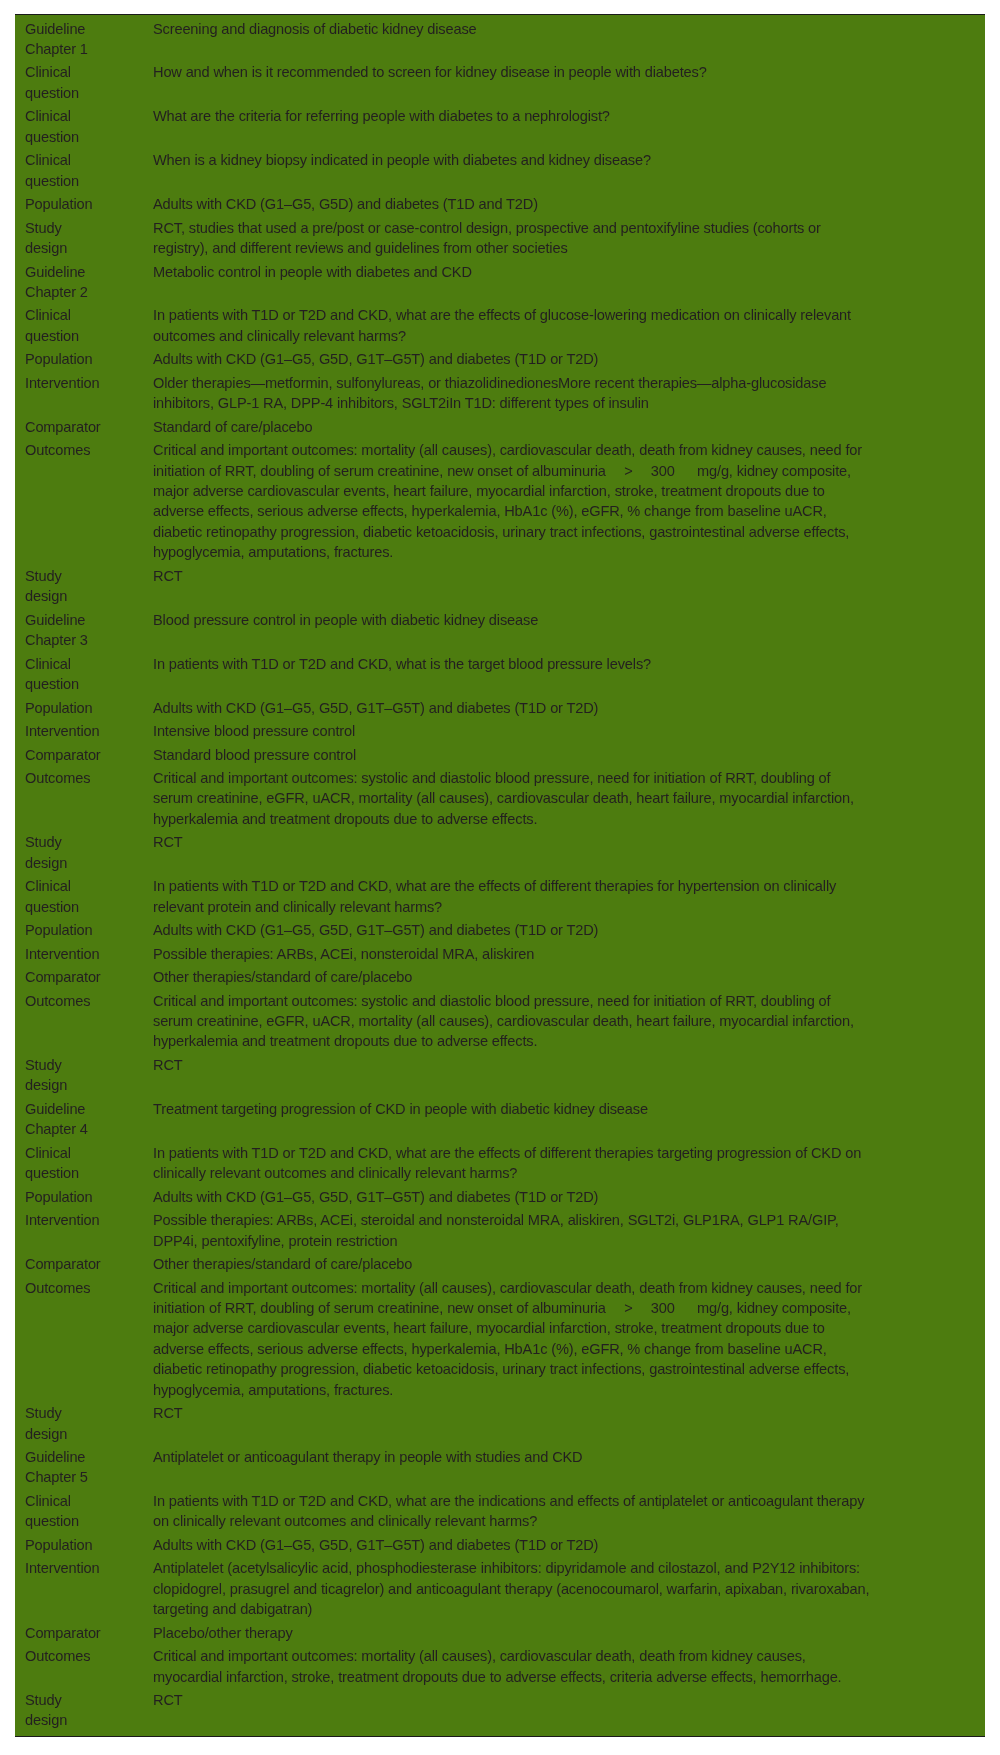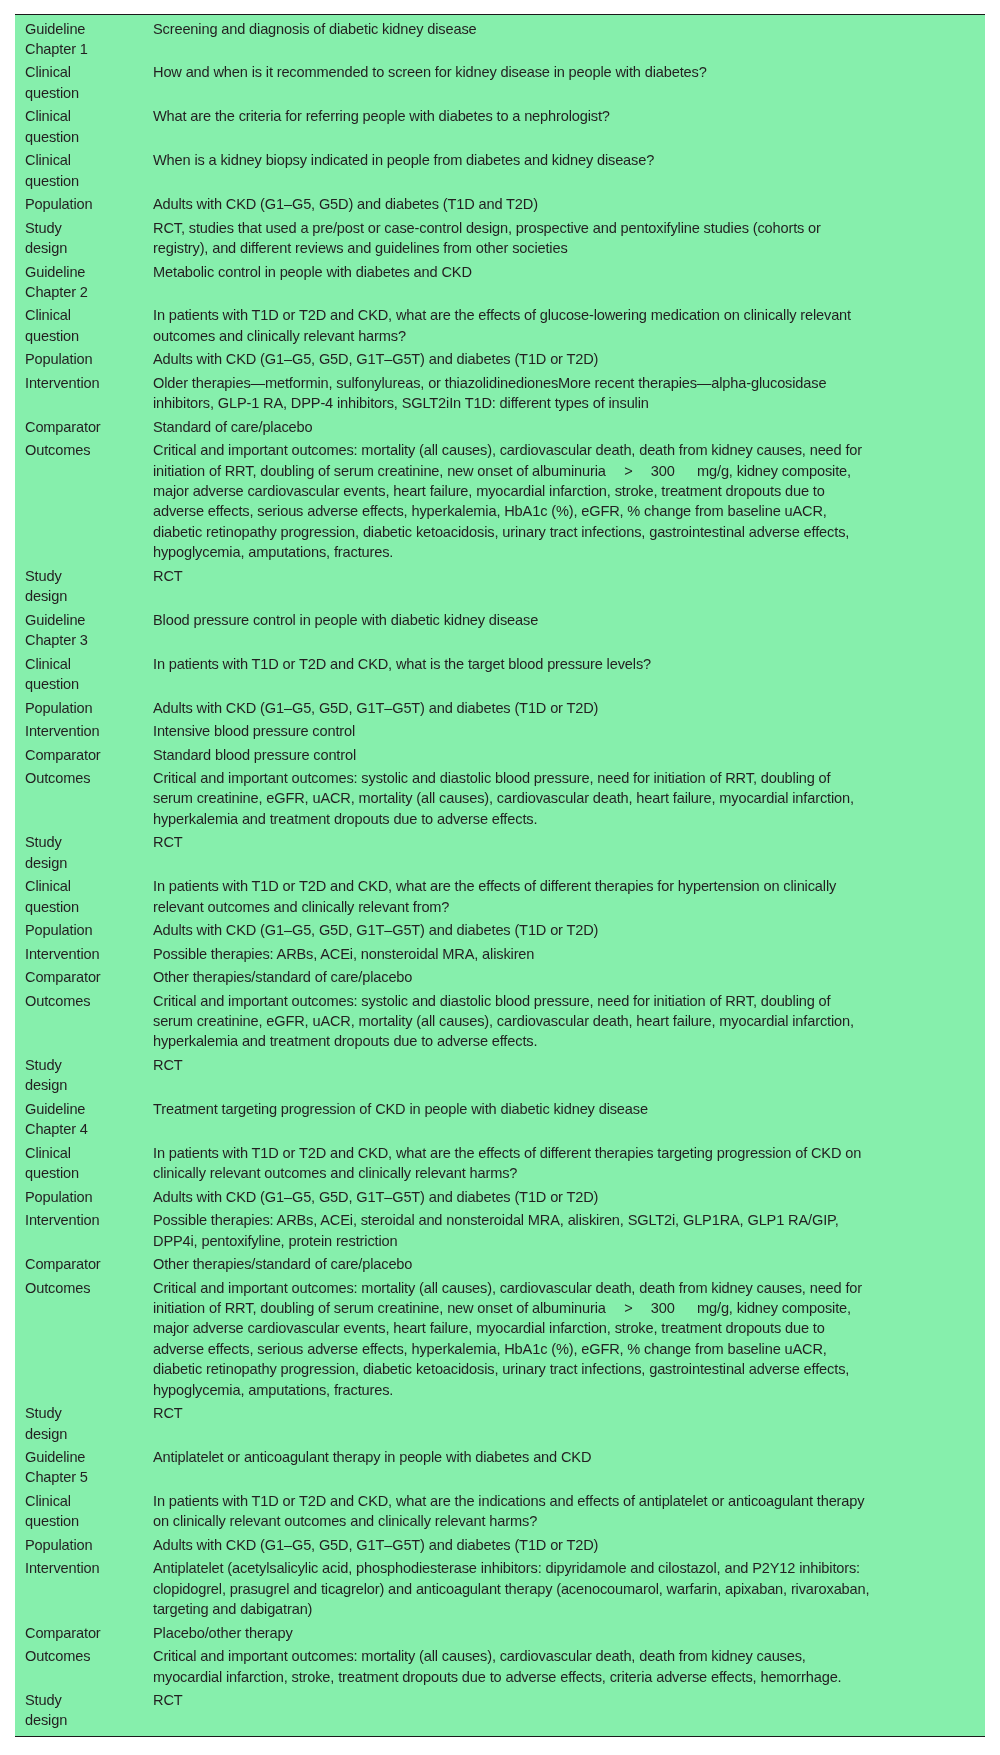--- a/index.html
+++ b/index.html
@@ -13,21 +13,21 @@
     position: relative;
     overflow: hidden;
     font-family: "Liberation Sans", sans-serif;
     color: #231f20;
   }
   .table-wrap {
     position: absolute;
     left: 15px;
     top: 14px;
     width: 970px;
-    background: #86efac;
+    background: #4d7c0f;
     border-top: 1.5px solid #1a1a1a;
     border-bottom: 1.5px solid #1a1a1a;
     padding: 2px 0 4px 0;
   }
   table {
     border-collapse: collapse;
     width: 100%;
     table-layout: fixed;
   }
   col.c-label { width: 138px; }
@@ -85,21 +85,21 @@
           <td class="value">
             <span class="ln">What are the criteria for referring people with diabetes to a nephrologist?</span>
           </td>
         </tr>
         <tr>
           <td class="label">
             <span class="ln">Clinical</span>
             <span class="ln">question</span>
           </td>
           <td class="value">
-            <span class="ln">When is a kidney biopsy indicated in people from diabetes and kidney disease?</span>
+            <span class="ln">When is a kidney biopsy indicated in people with diabetes and kidney disease?</span>
           </td>
         </tr>
         <tr>
           <td class="label">
             <span class="ln">Population</span>
           </td>
           <td class="value">
             <span class="ln">Adults with CKD (G1–G5, G5D) and diabetes (T1D and T2D)</span>
           </td>
         </tr>
@@ -240,21 +240,21 @@
             <span class="ln">RCT</span>
           </td>
         </tr>
         <tr>
           <td class="label">
             <span class="ln">Clinical</span>
             <span class="ln">question</span>
           </td>
           <td class="value">
             <span class="ln">In patients with T1D or T2D and CKD, what are the effects of different therapies for hypertension on clinically</span>
-            <span class="ln">relevant outcomes and clinically relevant from?</span>
+            <span class="ln">relevant protein and clinically relevant harms?</span>
           </td>
         </tr>
         <tr>
           <td class="label">
             <span class="ln">Population</span>
           </td>
           <td class="value">
             <span class="ln">Adults with CKD (G1–G5, G5D, G1T–G5T) and diabetes (T1D or T2D)</span>
           </td>
         </tr>
@@ -358,21 +358,21 @@
           <td class="value">
             <span class="ln">RCT</span>
           </td>
         </tr>
         <tr>
           <td class="label">
             <span class="ln">Guideline</span>
             <span class="ln">Chapter 5</span>
           </td>
           <td class="value">
-            <span class="ln">Antiplatelet or anticoagulant therapy in people with diabetes and CKD</span>
+            <span class="ln">Antiplatelet or anticoagulant therapy in people with studies and CKD</span>
           </td>
         </tr>
         <tr>
           <td class="label">
             <span class="ln">Clinical</span>
             <span class="ln">question</span>
           </td>
           <td class="value">
             <span class="ln">In patients with T1D or T2D and CKD, what are the indications and effects of antiplatelet or anticoagulant therapy</span>
             <span class="ln">on clinically relevant outcomes and clinically relevant harms?</span>

